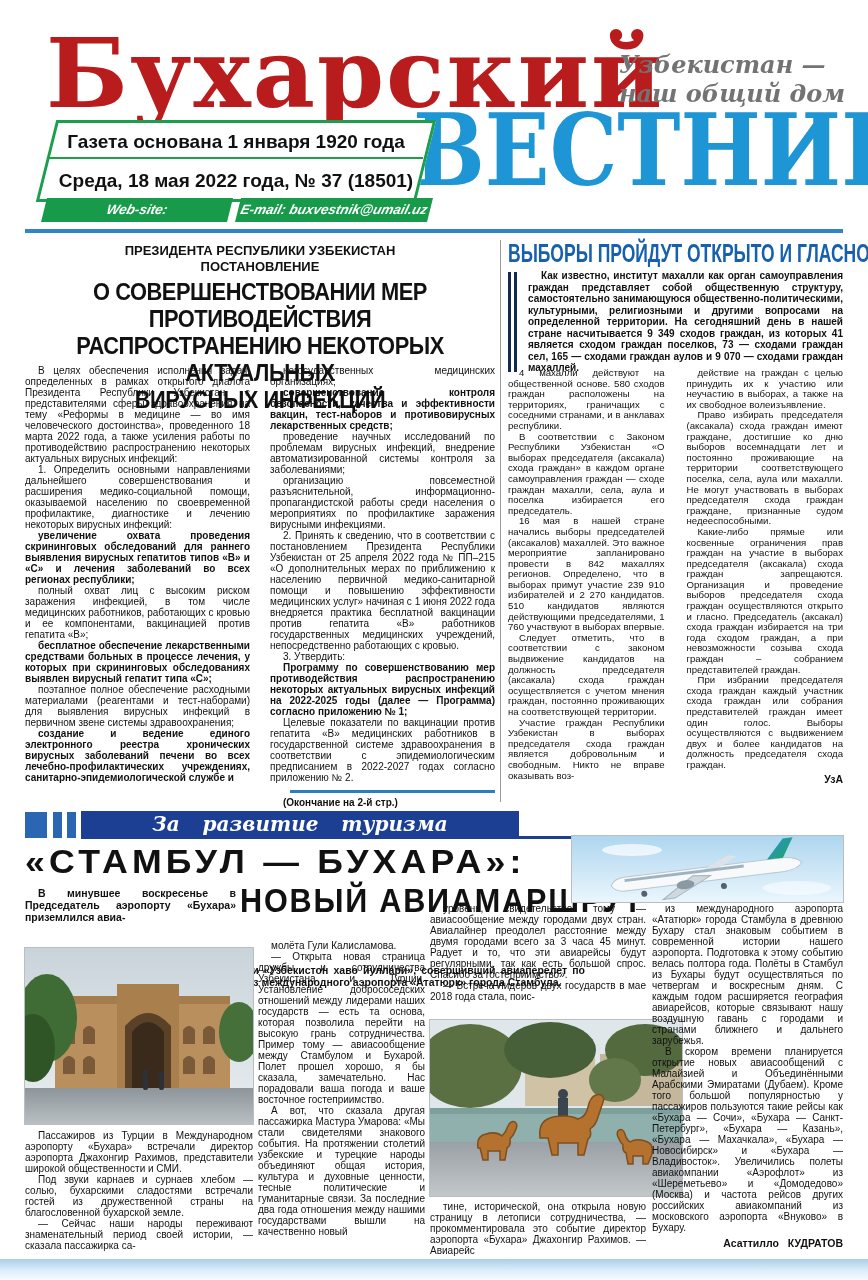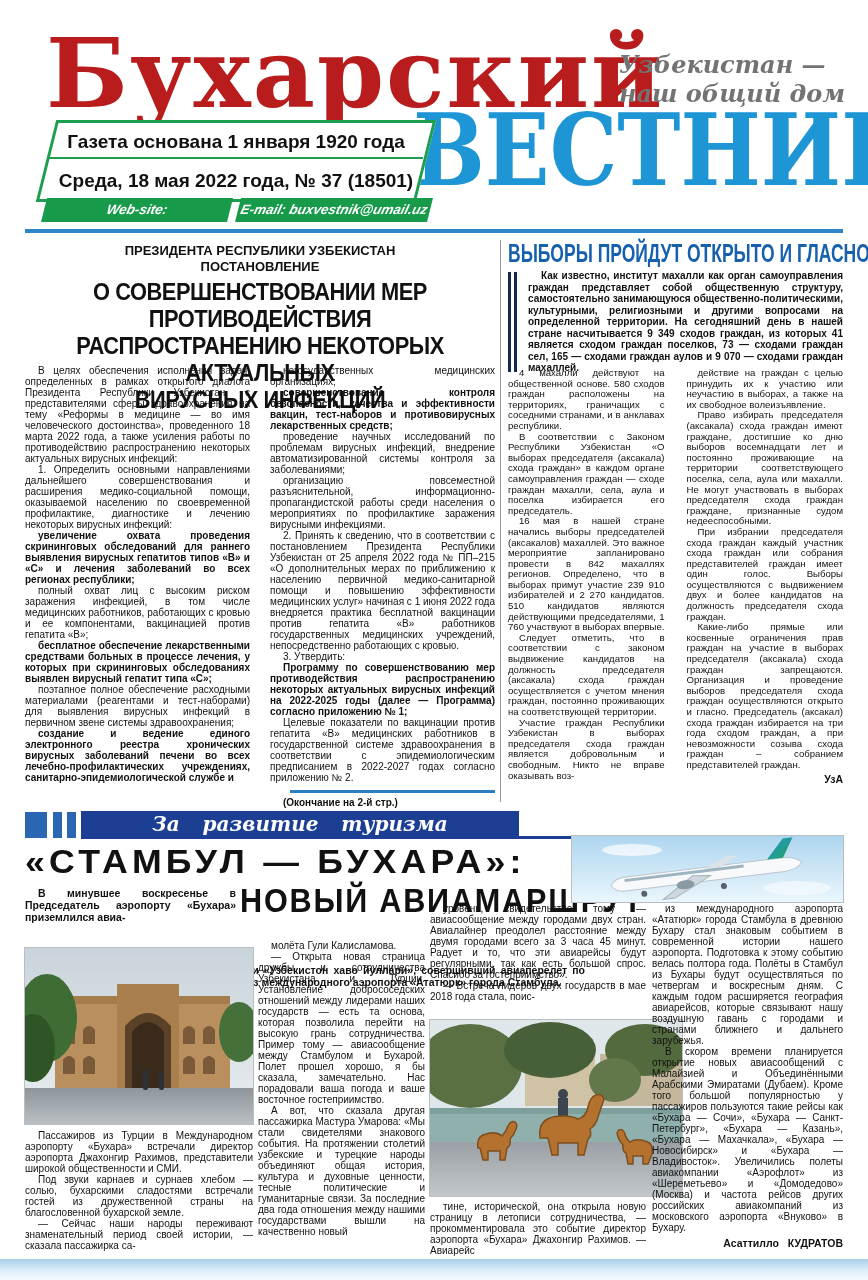--- a/index.html
+++ b/index.html
@@ -151,22 +151,22 @@
     <div class="elect-col">
       <p>4 махалли действуют на общественной основе. 580 сходов граждан расположены на территориях, граничащих с соседними странами, и в анклавах республики.</p>
       <p>В соответствии с Законом Республики Узбекистан «О выборах председателя (аксакала) схода граждан» в каждом органе самоуправления граждан — сходе граждан махалли, села, аула и поселка избирается его председатель.</p>
       <p>16 мая в нашей стране начались выборы председателей (аксакалов) махаллей. Это важное мероприятие запланировано провести в 842 махаллях регионов. Определено, что в выборах примут участие 239 910 избирателей и 2 270 кандидатов. 510 кандидатов являются действующими председателями, 1 760 участвуют в выборах впервые.</p>
       <p>Следует отметить, что в соответствии с законом выдвижение кандидатов на должность председателя (аксакала) схода граждан осуществляется с учетом мнения граждан, постоянно проживающих на соответствующей территории.</p>
       <p>Участие граждан Республики Узбекистан в выборах председателя схода граждан является добровольным и свободным. Никто не вправе оказывать воз-</p>
     </div>
     <div class="elect-col">
       <p>действие на граждан с целью принудить их к участию или неучастию в выборах, а также на их свободное волеизъявление.</p>
       <p>Право избирать председателя (аксакала) схода граждан имеют граждане, достигшие ко дню выборов восемнадцати лет и постоянно проживающие на территории соответствующего поселка, села, аула или махалли. Не могут участвовать в выборах председателя схода граждан граждане, признанные судом недееспособными.</p>
+      <p>Какие-либо прямые или косвенные ограничения прав граждан на участие в выборах председателя (аксакала) схода граждан запрещаются. Организация и проведение выборов председателя схода граждан осуществляются открыто и гласно. Председатель (аксакал) схода граждан избирается на три года сходом граждан, а при невозможности созыва схода граждан – собранием представителей граждан.</p>
       <p>При избрании председателя схода граждан каждый участник схода граждан или собрания представителей граждан имеет один голос. Выборы осуществляются с выдвижением двух и более кандидатов на должность председателя схода граждан.</p>
-      <p>Какие-либо прямые или косвенные ограничения прав граждан на участие в выборах председателя (аксакала) схода граждан запрещаются. Организация и проведение выборов председателя схода граждан осуществляются открыто и гласно. Председатель (аксакал) схода граждан избирается на три года сходом граждан, а при невозможности созыва схода граждан – собранием представителей граждан.</p>
       <p class="byline">УзА</p>
     </div>
   </div>
 
   <div class="abs rb-block rb-b1"></div>
   <div class="abs rb-block rb-b2"></div>
   <div class="abs rb-block rb-b3"></div>
   <div class="abs rb-bar">За развитие туризма</div>
   <div class="abs rb-line"></div>
 

